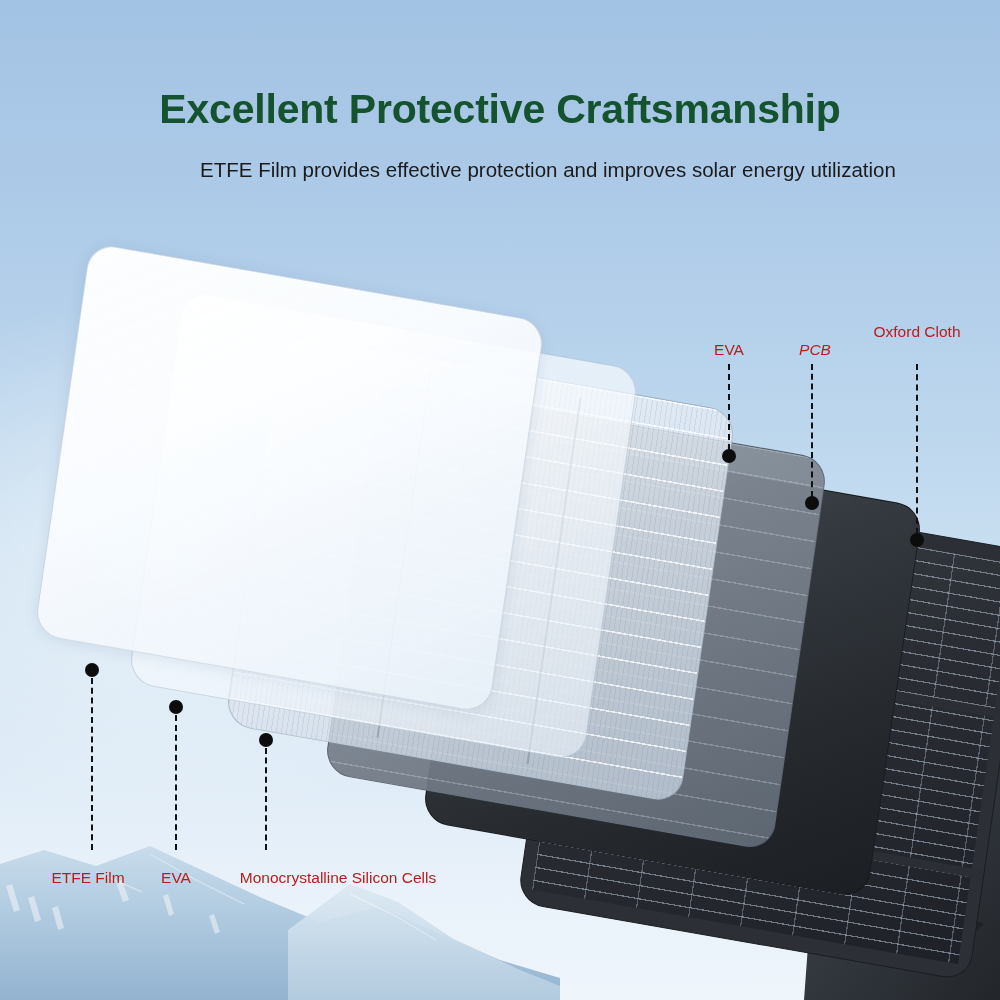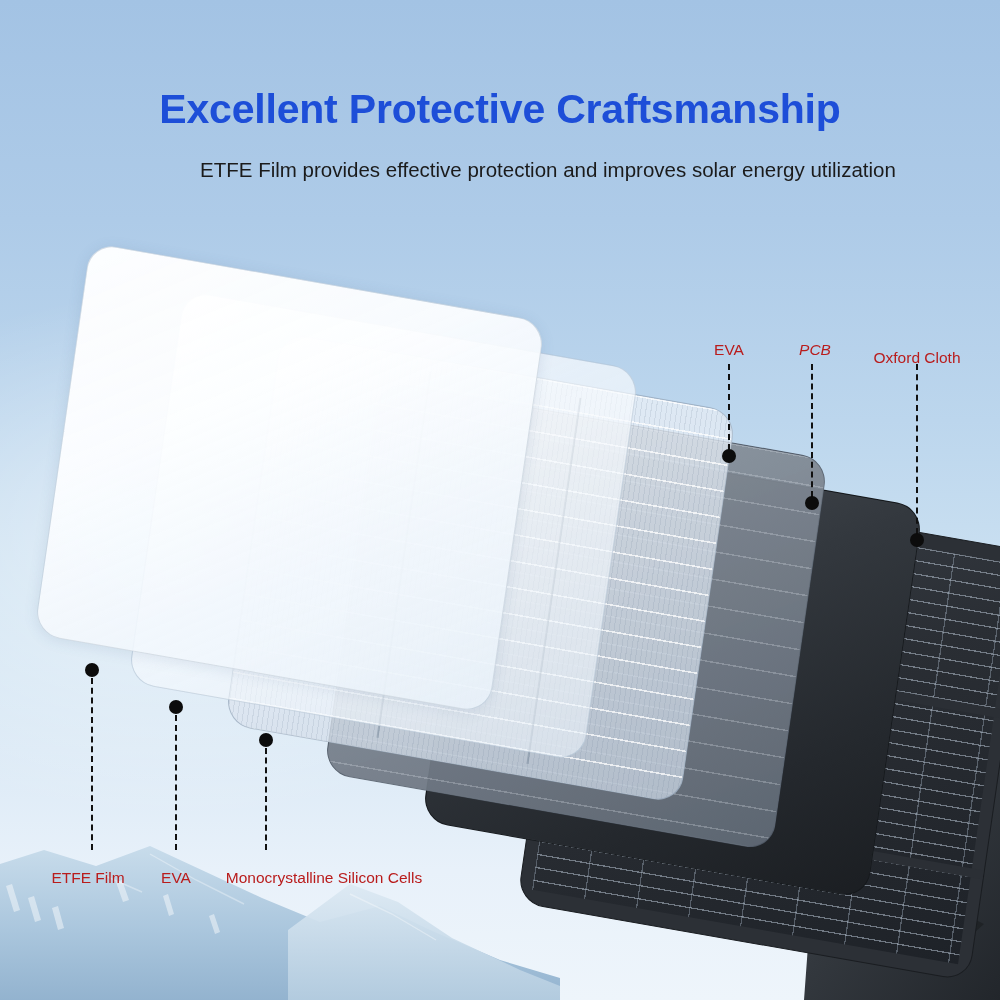--- a/index.html
+++ b/index.html
@@ -25,21 +25,21 @@
   #sky-glow {
     position:absolute; left:-10%; top:28%;
     width:70%; height:55%;
     background:radial-gradient(ellipse at 40% 50%, rgba(255,255,255,.55) 0%, rgba(255,255,255,0) 68%);
   }
 
   
   #title {
     position:absolute; top:86px; left:0; width:100%;
     text-align:center;
-    font-size:41px; font-weight:bold; color:#1d4ed8;
+    font-size:41px; font-weight:bold; color:#14532d;
     letter-spacing:-.2px;
   }
   #subtitle {
     position:absolute; top:158px; left:0; width:100%;
     text-align:center;
     font-size:20.5px; color:#1b1b1b; font-weight:400;margin-left:48px;
   }
 
   
   #mtn-wrap { position:absolute; left:0; bottom:0; width:560px; height:190px; overflow:hidden; }
@@ -267,29 +267,29 @@
 <div id="callouts">
 
   <div class="cal" style="left:729px; top:341px;">EVA</div>
   <div class="leader" style="left:729px; top:364px; height:86px;"></div>
   <div class="dot" style="left:729px; top:456px;"></div>
 
   <div class="cal" style="left:815px; top:341px;font-style:italic;">PCB</div>
   <div class="leader" style="left:812px; top:364px; height:133px;"></div>
   <div class="dot" style="left:812px; top:503px;"></div>
 
-  <div class="cal" style="left:917px; top:349px;">Oxford Cloth</div>
+  <div class="cal" style="left:917px; top:323px;">Oxford Cloth</div>
   <div class="leader" style="left:917px; top:364px; height:170px;"></div>
   <div class="dot" style="left:917px; top:540px;"></div>
 
   <div class="dot" style="left:92px; top:670px;"></div>
   <div class="leader" style="left:92px; top:678px; height:172px;"></div>
   <div class="cal bottomlabel" style="left:88px; top:857px;">ETFE Film</div>
 
   <div class="dot" style="left:176px; top:707px;"></div>
   <div class="leader" style="left:176px; top:715px; height:135px;"></div>
   <div class="cal bottomlabel" style="left:176px; top:857px;">EVA</div>
 
   <div class="dot" style="left:266px; top:740px;"></div>
   <div class="leader" style="left:266px; top:748px; height:102px;"></div>
-  <div class="cal bottomlabel" style="left:324px; top:857px;">Monocrystalline Silicon Cells</div>
+  <div class="cal bottomlabel" style="left:338px; top:857px;">Monocrystalline Silicon Cells</div>
 
 </div>
 
 </body></html>

